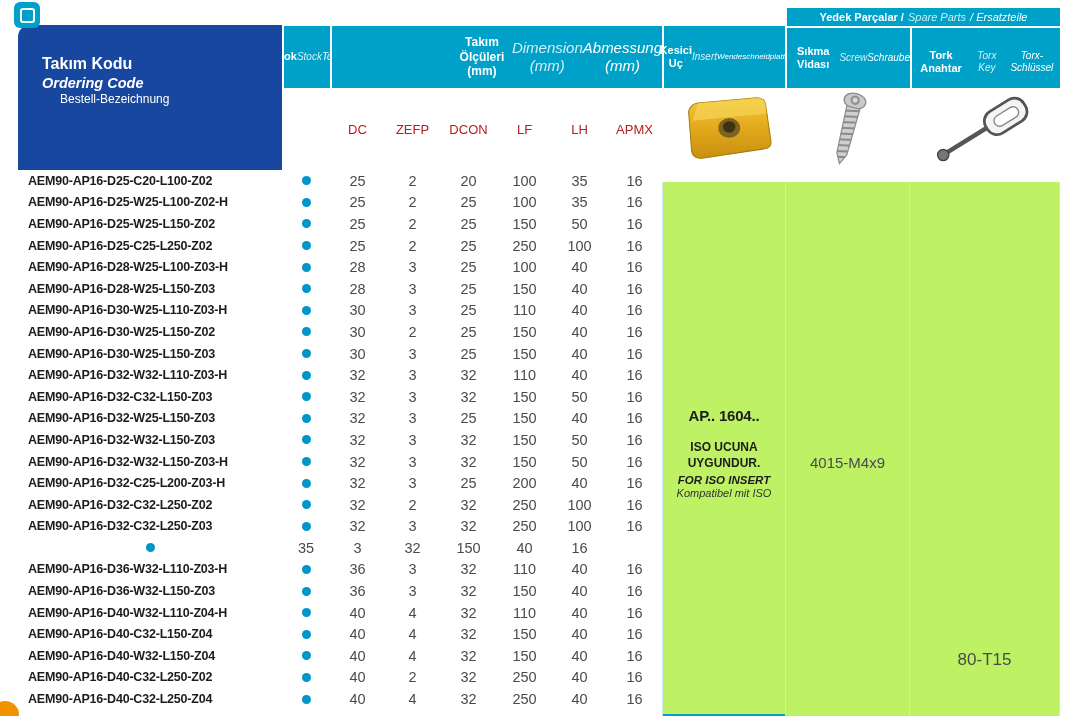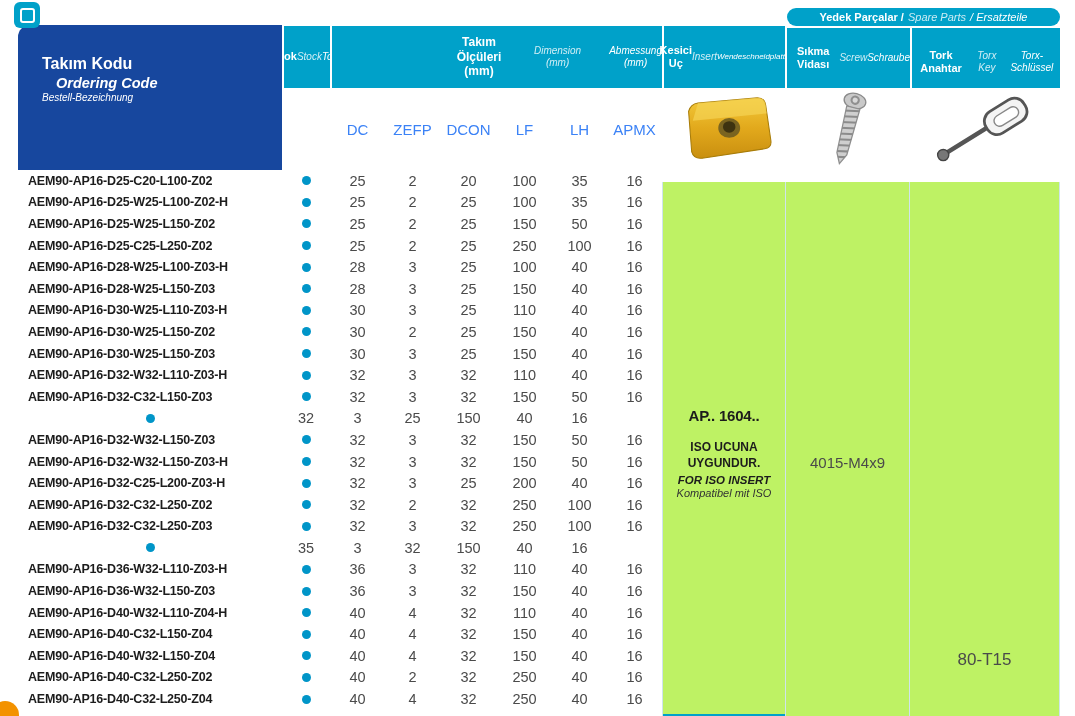--- a/index.html
+++ b/index.html
@@ -8,47 +8,47 @@
 
   
   .corner-icon{position:absolute;left:14px;top:2px;width:26px;height:26px;
     background:var(--cyan,#00A1C9);border-radius:6px;display:flex;align-items:center;justify-content:center;z-index:3;}
   .corner-glyph{width:11px;height:11px;border:2.5px solid #fff;border-radius:3px;}
 
   
   .bluebox{position:absolute;left:18px;top:25px;width:264px;height:145px;background:var(--blue,#17479E);
     border-top-left-radius:12px;color:#fff;padding:30px 16px 0 24px;box-sizing:border-box;z-index:2;}
   .bb-tr{font-size:16px;font-weight:bold;}
-  .bb-en{font-size:14.5px;font-weight:bold;font-style:italic;margin-top:2px;margin-left:14px;}
-  .bb-de{font-size:10px;font-style:italic;margin-top:1px;}
+  .bb-en{font-size:14.5px;font-weight:bold;font-style:italic;margin-top:2px;}
+  .bb-de{font-size:12px;margin-top:1px;margin-left:18px;}
 
   
   .chead{position:absolute;background:var(--cyan,#00A1C9);color:#fff;display:flex;flex-direction:row;
     align-items:center;justify-content:center;text-align:center;line-height:1.2;box-sizing:border-box;}
   .ch-tr{font-weight:bold;font-size:11px;}
   .ch-en{font-style:italic;font-size:10px;color:rgba(255,255,255,.82);}
   .ch-de{font-style:italic;font-size:10px;}
   .h-stok{left:284px;top:26px;width:46px;height:62px;}
   .h-dims{left:332px;top:26px;width:330px;height:62px;padding-left:120px;align-items:center;}
   .h-dims .ch-tr{font-size:12px;}
-  .h-dims .ch-en,.h-dims .ch-de{font-size:10px;margin-left:28px;}
+  .h-dims .ch-en,.h-dims .ch-de{font-size:15px;}
   .h-insert{left:664px;top:26px;width:121px;height:62px;}
   .h-insert .ch-de{font-size:8px;}
   .band-spare{position:absolute;left:787px;top:8px;width:273px;height:18px;background:var(--cyan,#00A1C9);
-    color:#fff;font-size:11px;display:flex;align-items:center;justify-content:center;gap:4px;border-radius:9px;}
+    color:#fff;font-size:11px;display:flex;align-items:center;justify-content:center;gap:4px;}
   .sp-tr{font-weight:bold;}
   .sp-en{font-style:italic;color:rgba(255,255,255,.8);}
   .sp-de{font-style:italic;}
   .h-screw{left:787px;top:28px;width:123px;height:60px;}
   .h-torx{left:912px;top:28px;width:148px;height:68px;}
 
   
   .dimlabels{position:absolute;left:330px;top:88px;width:332px;height:82px;display:grid;
     grid-template-columns:55px 55px 57px 55px 55px 55px;align-items:center;justify-items:center;
-    color:#3b82f6;font-size:15px;}
+    color:#b91c1c;font-size:13px;}
 
   
   .photo{position:absolute;top:88px;height:82px;display:flex;align-items:center;justify-content:center;background:#fff;}
   .insert-photo{left:663px;width:122px;}
   .screw-photo{left:785px;width:125px;}
   .torx-photo{left:910px;width:150px;}
 
   
   .rows{position:absolute;left:18px;top:170px;width:644px;height:546px;overflow:hidden;}
   .row{display:grid;grid-template-columns:264px 48px 55px 55px 57px 55px 55px 55px;height:21.6px;align-items:center;}
@@ -327,20 +327,21 @@
     </div>
     <div class="c-num">32</div>
     <div class="c-num">3</div>
     <div class="c-num">32</div>
     <div class="c-num">150</div>
     <div class="c-num">50</div>
     <div class="c-num">16</div>
   </div>
 
   <div class="row">
+    <div class="c-code">AEM90-AP16-D32-W25-L150-Z03</div>
     <div class="c-stok">
       <span class="dot"></span>
     </div>
     <div class="c-num">32</div>
     <div class="c-num">3</div>
     <div class="c-num">25</div>
     <div class="c-num">150</div>
     <div class="c-num">40</div>
     <div class="c-num">16</div>
   </div>

